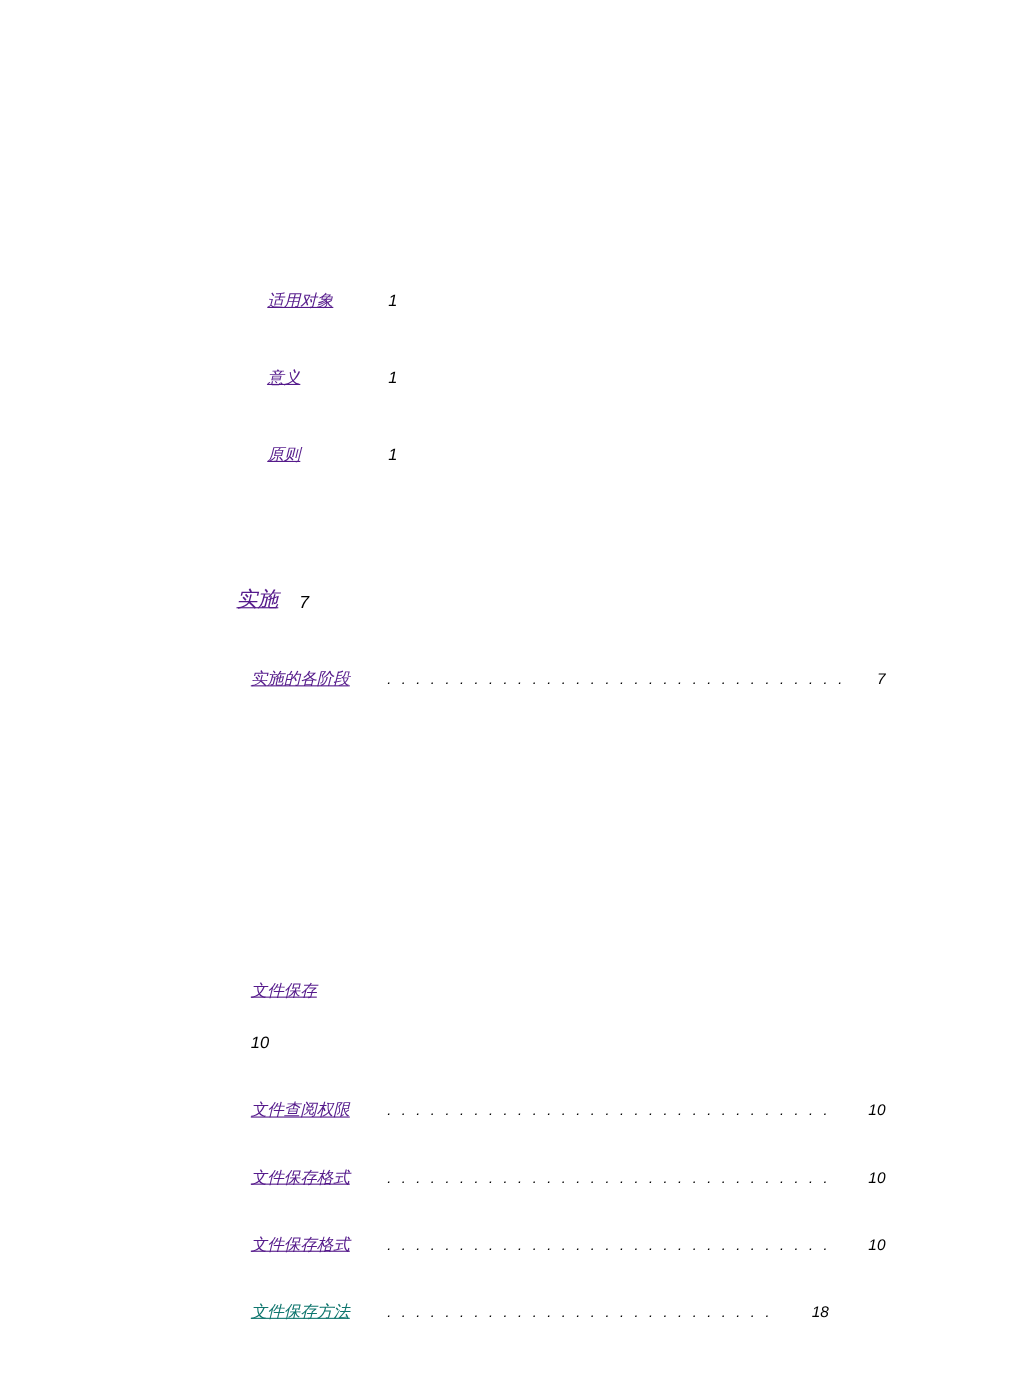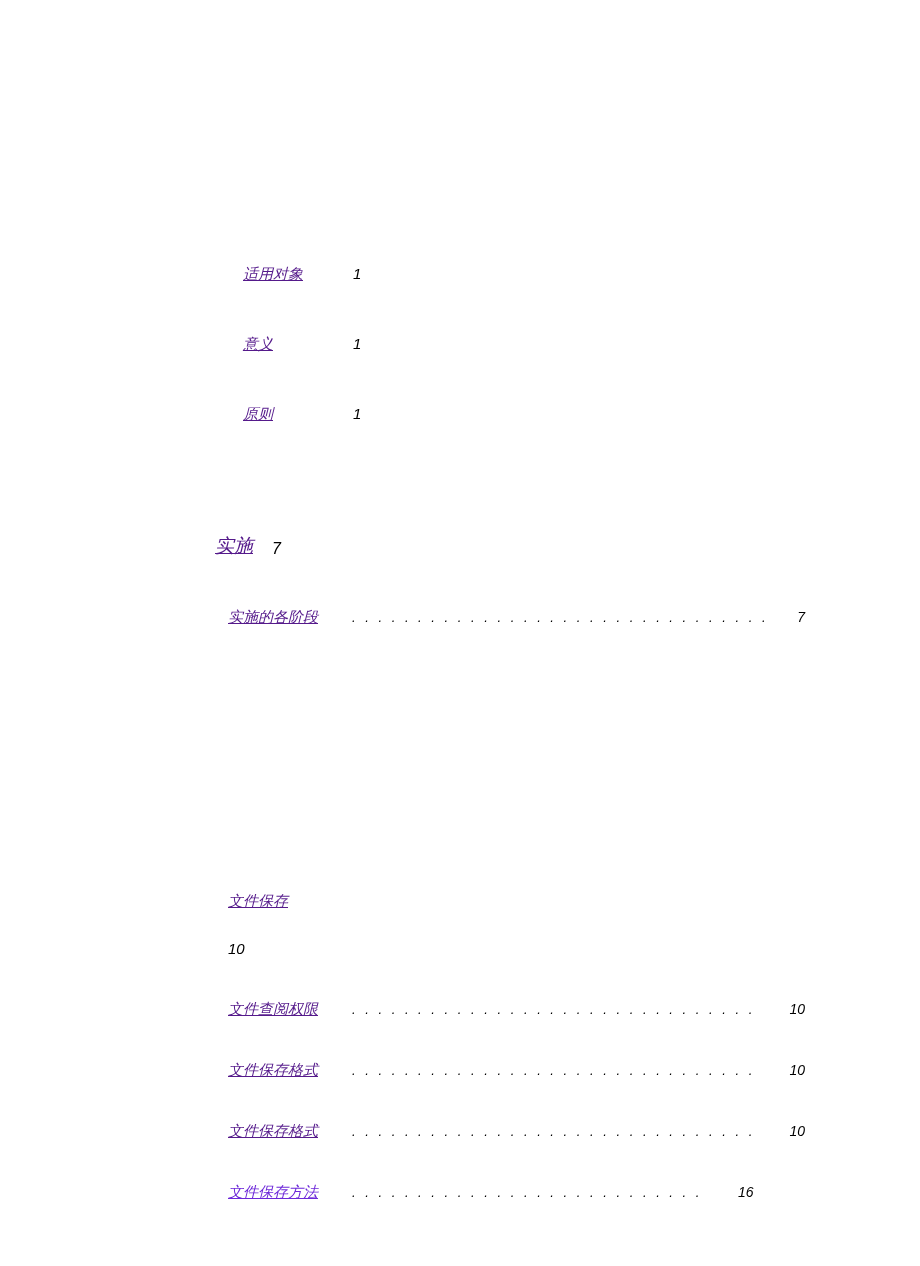--- a/index.html
+++ b/index.html
@@ -46,21 +46,21 @@
     letter-spacing: 3px;
     white-space: nowrap;
     font-size: 13px;
     padding: 0 4px;
   }
   .dotted .pg { white-space: nowrap; font-size: 14px; }
   .short-dots .dots { flex: none; width: 360px; }
   .spacer-sm { height: 45px; }
   .spacer-md { height: 70px; }
   .spacer-lg { height: 120px; }
-  .nolink { color: #6d28d9; text-decoration: underline; }
+  .nolink { color: #0f766e; text-decoration: underline; }
 </style>
 </head>
 <body>
 
 <div class="page">
 
   <div class="toc-sub">
     <div class="row sub">
       <a class="link label">适用对象</a>
       <span class="pg">1</span>
@@ -115,16 +115,16 @@
 
   <div class="dotted">
     <a class="link label">文件保存格式</a>
     <span class="dots">. . . . . . . . . . . . . . . . . . . . . . . . . . . . . . . . . . . . . . . . . . . . . . . . . . . . . . . . . . . . . . . . . . . . . . . . . . . . . . . .</span>
     <span class="pg">10</span>
   </div>
 
   <div class="dotted short-dots">
     <span class="nolink label">文件保存方法</span>
     <span class="dots">. . . . . . . . . . . . . . . . . . . . . . . . . . . . . . . . . . . . . . . . . . . . . . . . . . . . . . . . . . . . . . . . . . . . . . . . . . . . . . . .</span>
-    <span class="pg">16</span>
+    <span class="pg">18</span>
   </div>
 
 </div>
 
 </body></html>

